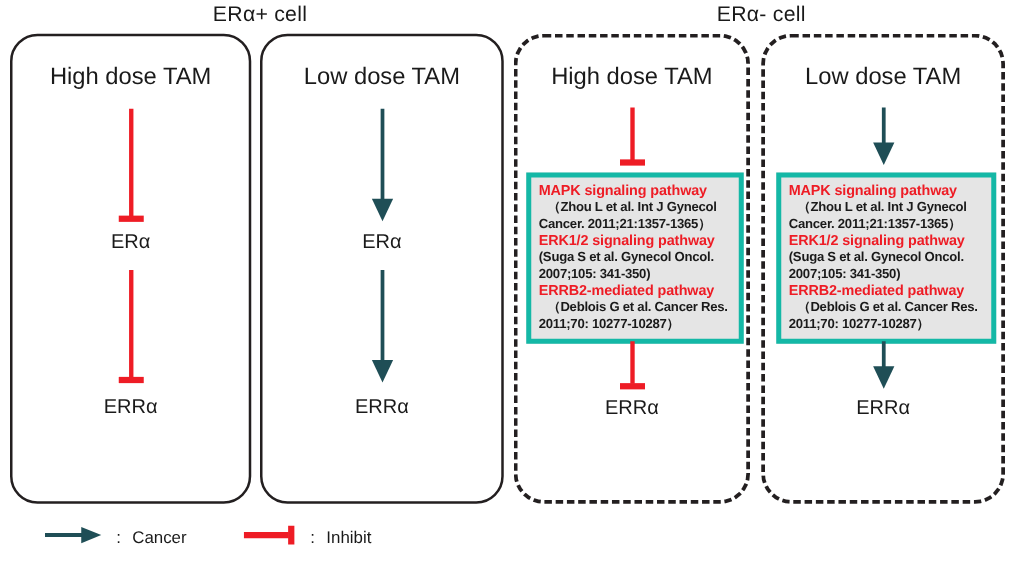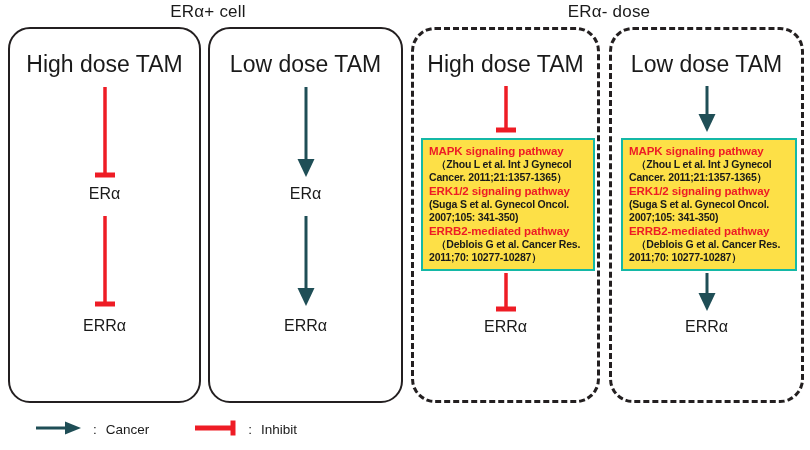--- a/index.html
+++ b/index.html
@@ -50,36 +50,36 @@
   
   .node-label {
     position: absolute;
     width: 100%;
     left: 0;
     text-align: center;
     font-size: 16px;
     color: #1a1a1a;
     white-space: nowrap;
   }
-  .node-label.big { font-size: 23px; }
+  .node-label.big { font-size: 19px; }
 
   
   .connector {
     position: absolute;
     left: 50%;
     transform: translateX(-50%);
   }
   .connector svg { display: block; overflow: visible; }
 
   
   .pathway-box {
     position: absolute;
     box-sizing: border-box;
-    border: 2px solid #14b8a6;
-    background: #fde047;
+    border: 4px solid #14b8a6;
+    background: #e5e5e5;
     padding: 4px 6px 5px 6px;
   }
   #pbox-3 { left: 7px;  top: 108px; width: 174px; }
   #pbox-4 { left: 9px;  top: 108px; width: 176px; }
 
   .pw-title {
     color: #ee1c25;
     font-weight: bold;
     font-size: 11.5px;
     line-height: 14px;
@@ -111,21 +111,21 @@
   .legend-colon { margin: 0 9px 0 11px; }
   .legend-text { white-space: nowrap; }
   #legend-gap { width: 46px; }
 </style>
 </head>
 <body>
 
 <div id="root">
 
   <div id="hdr-pos" class="group-header">ERα+ cell</div>
-  <div id="hdr-neg" class="group-header">ERα- dose</div>
+  <div id="hdr-neg" class="group-header">ERα- cell</div>
 
   <div id="panel-1" class="panel solid">
     <div class="node-label big" style="top:22px;">High dose TAM</div>
 
     <div class="connector" style="top:58px;">
       <svg width="24" height="92" viewBox="0 0 24 92">
         <line x1="12" y1="0" x2="12" y2="86" stroke="#ee1c25" stroke-width="3.5"></line>
         <line x1="2" y1="88" x2="22" y2="88" stroke="#ee1c25" stroke-width="5"></line>
       </svg>
     </div>

